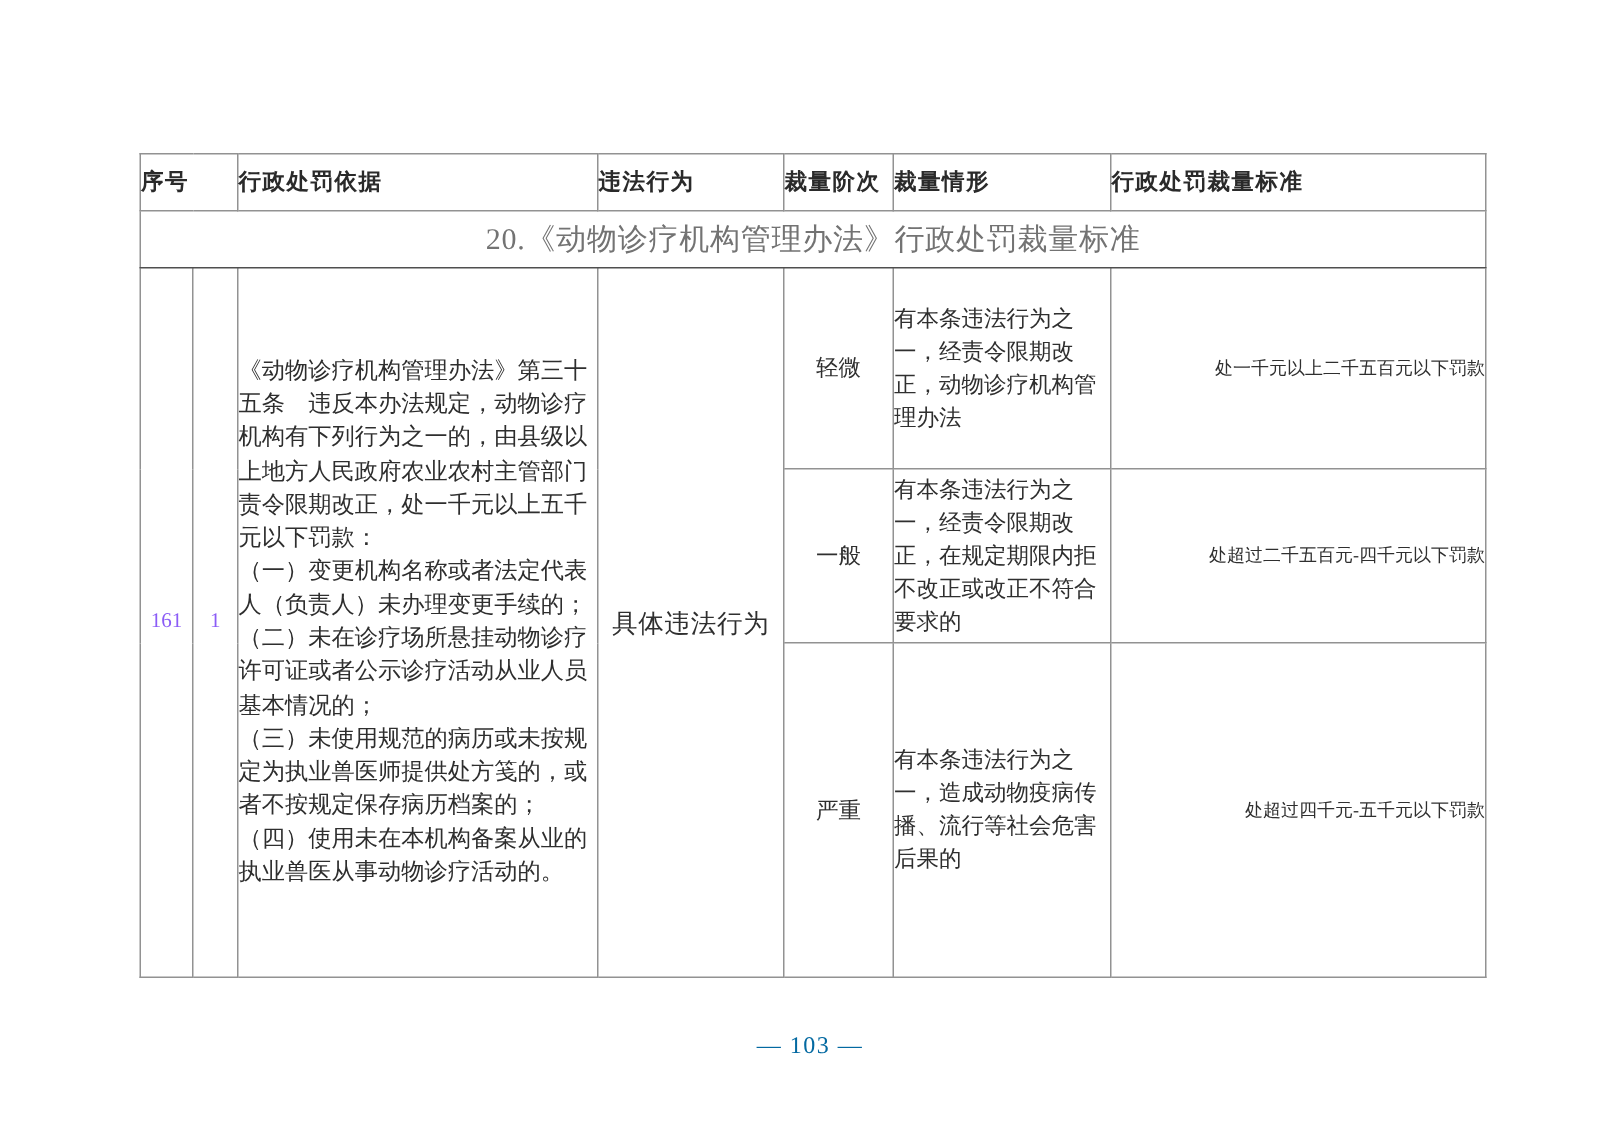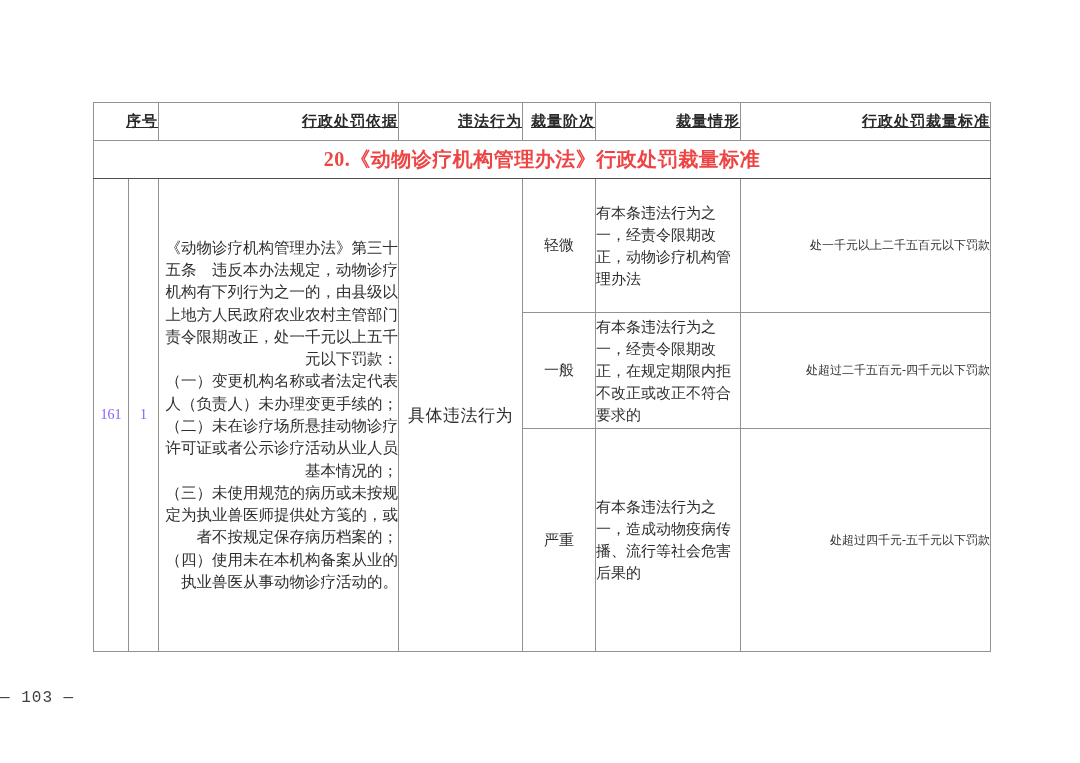--- a/index.html
+++ b/index.html
@@ -25,42 +25,41 @@
     word-break:break-all;
   }
   tr.h-header { height:38px; }
   tr.h-title  { height:38px; }
   tr.h-t1 { height:134px; }
   tr.h-t2 { height:116px; }
   tr.h-t3 { height:223px; }
   .penalty th {
     font-weight:600;
     font-size:15px;
-    text-align:right;
+    text-align:left;
     color:#2a2a2a;
     letter-spacing:1px;
-    text-decoration:underline;
   }
   .title-cell {
     font-size:20px;
-    font-weight:bold;
+    font-weight:normal;
     text-align:center;
-    color:#ef4444;
+    color:#737373;
     border-bottom:1px solid #4f4f4f !important;
     letter-spacing:0.5px;
   }
   .serial-cell, .subserial-cell {
     text-align:center;
     font-size:14px;
     color:#8b5cf6;
   }
   .basis-cell {
     font-size:15.5px;
     line-height:22.3px;
-    text-align:right;
+    text-align:left;
     padding:6px 5px;
     color:#2e2e2e;
   }
   .basis-cell div { margin:0; }
   .behavior-cell {
     text-align:center;
     font-size:17px;
     letter-spacing:0.5px;
     margin-top:27px;
   }
@@ -77,24 +76,24 @@
   }
   .standard-cell {
     font-size:12px;
     text-align:right;
     padding:4px 9px;
   }
   .footer {
     position:absolute;
     left:0; top:689px;
     width:100%;
+    text-align:center;
     font-size:16px;
-    color:#404040;
+    color:#0369a1;
     letter-spacing:1px;
-    font-family:Liberation Mono, monospace;
   }
 </style>
 </head>
 <body>
 
 <div class="page">
 
   <table class="penalty">
     <colgroup>
       <col style="width:35px">

